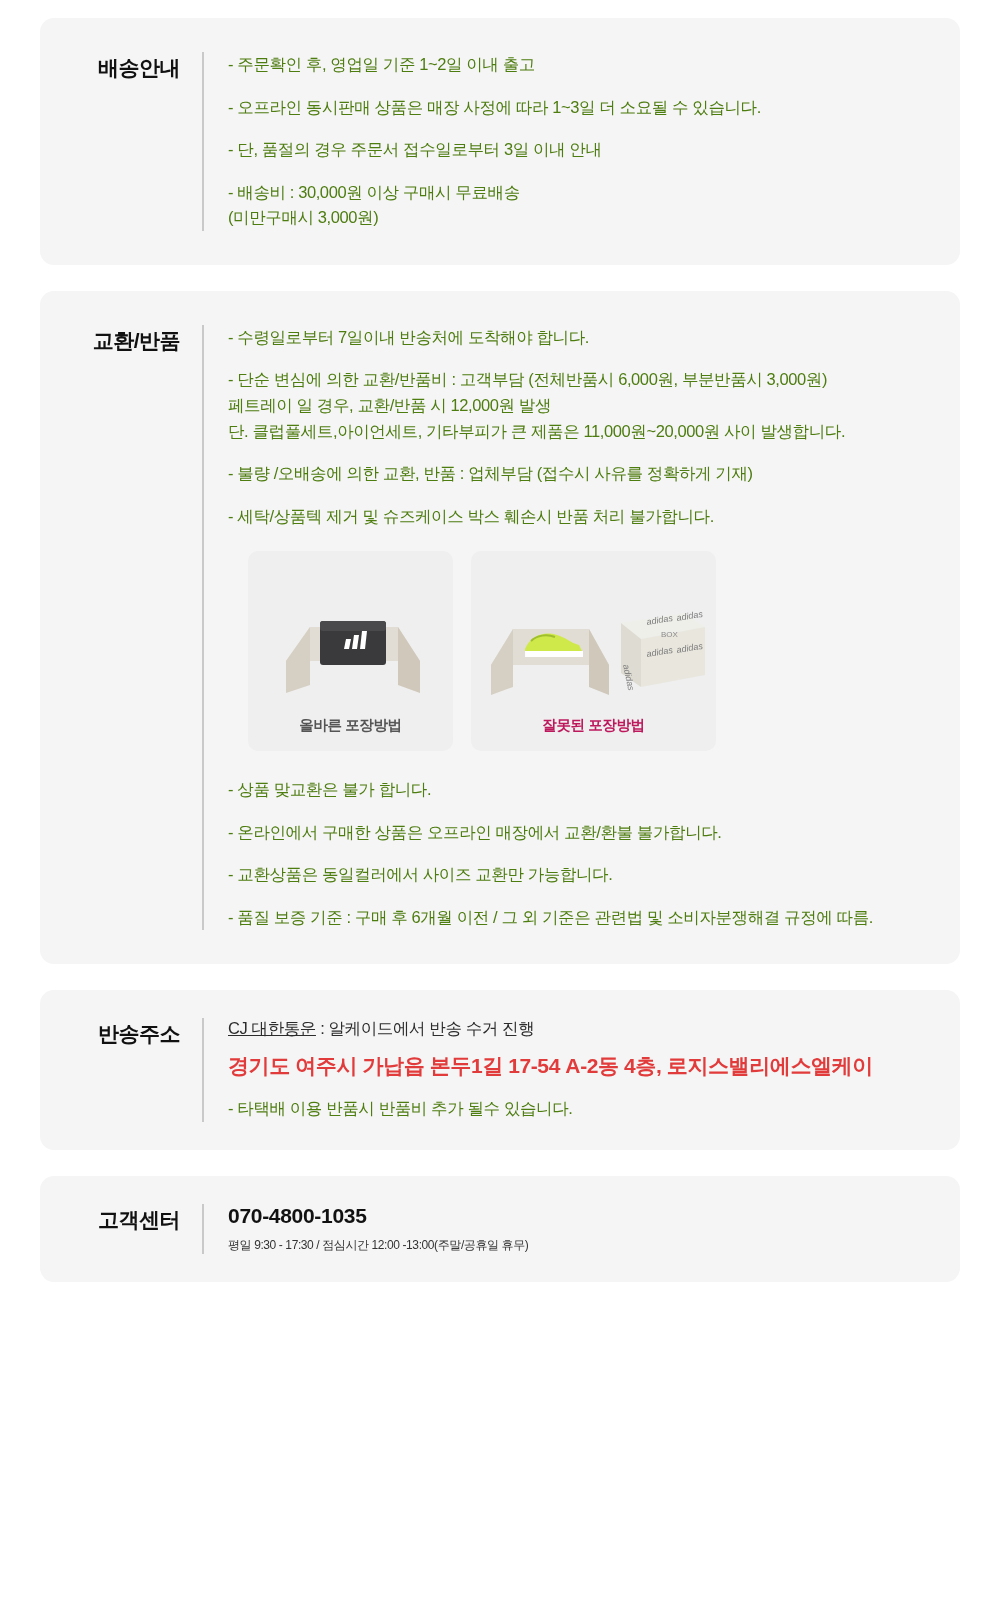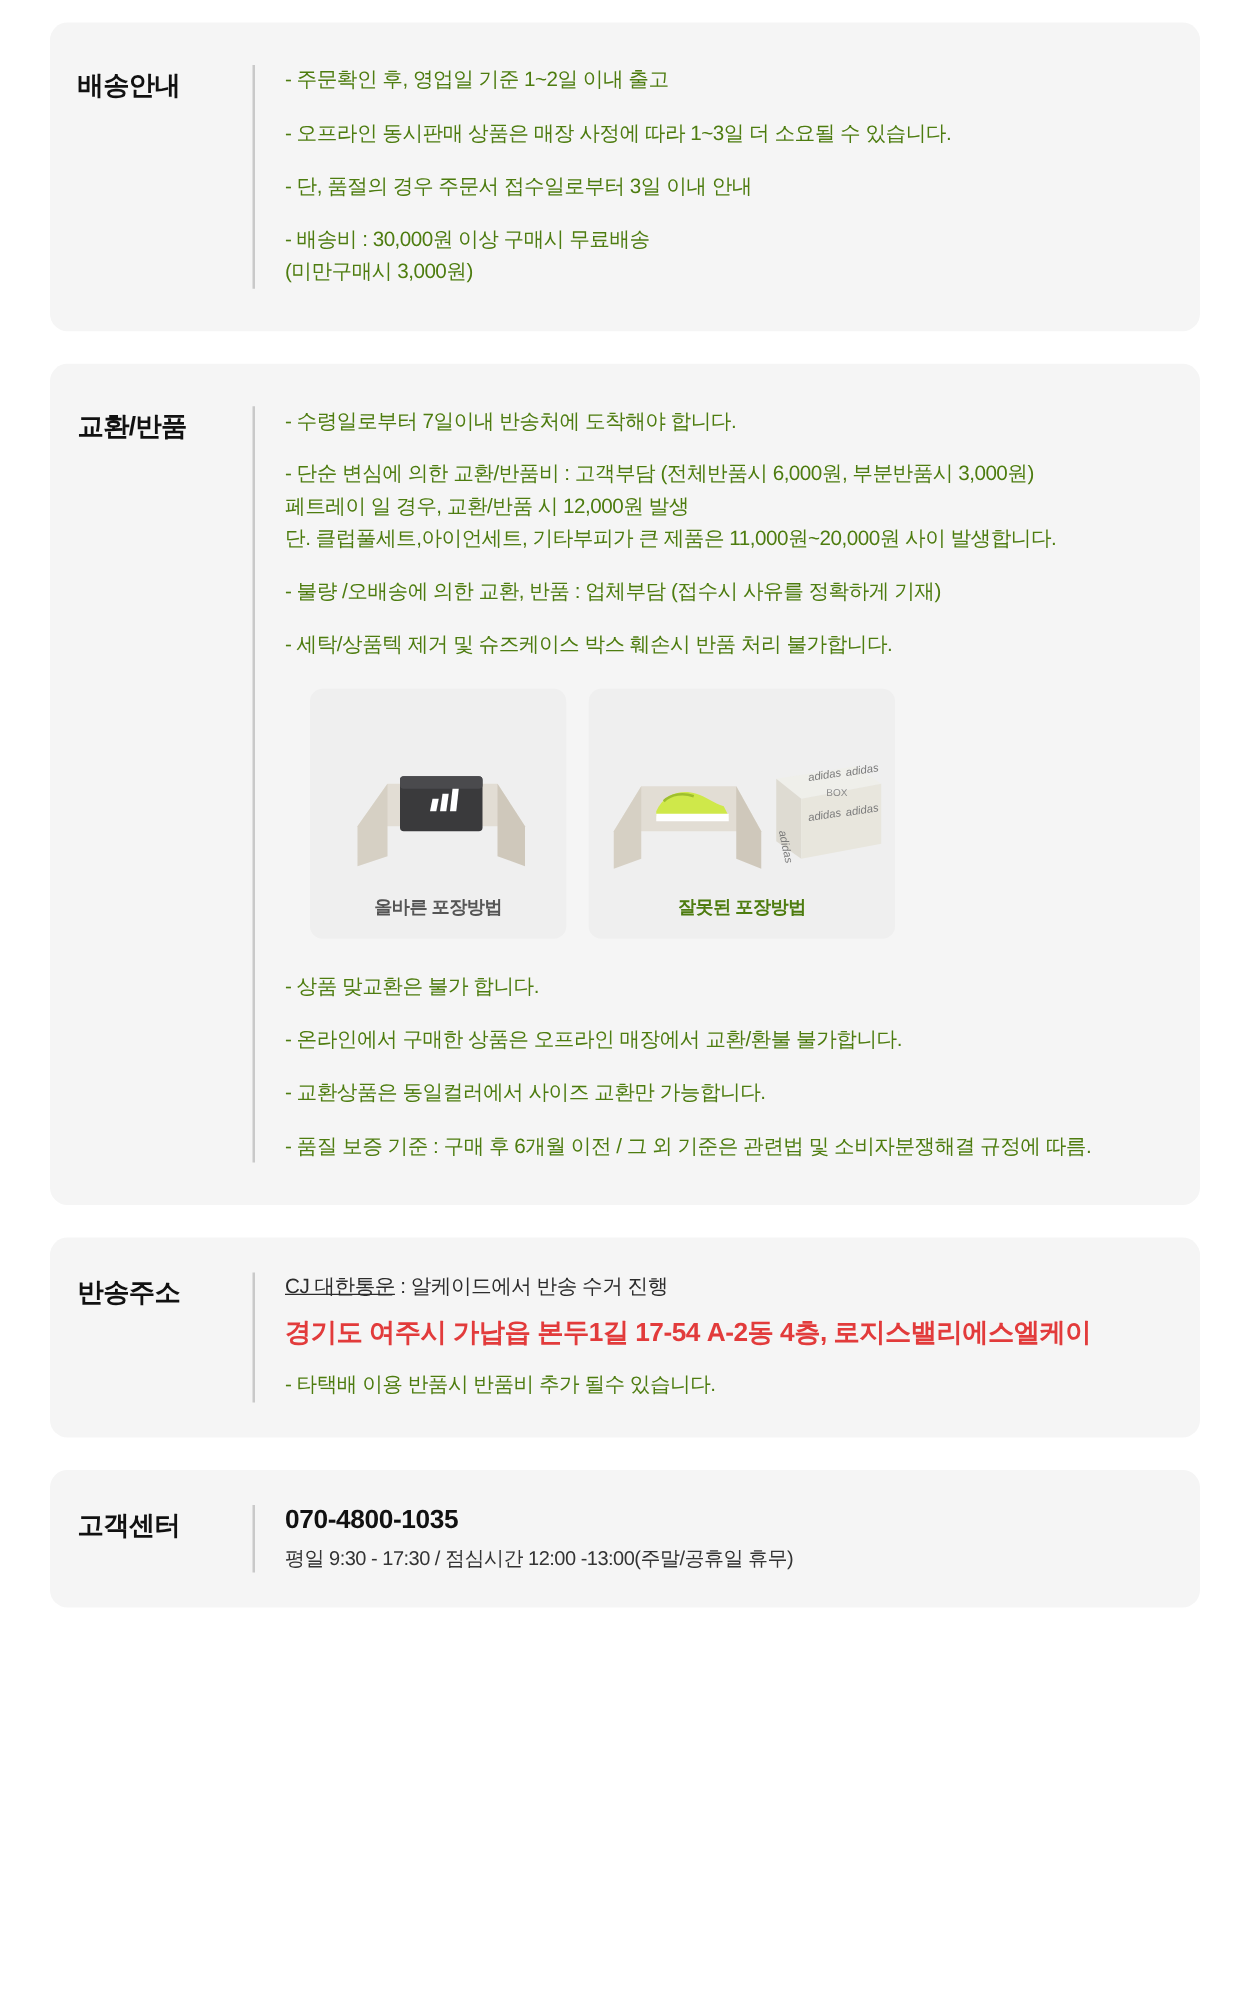--- a/index.html
+++ b/index.html
@@ -26,20 +26,21 @@
     padding: 34px 30px 34px 22px;
     margin-bottom: 26px;
     display: flex;
     align-items: flex-start;
   }
   .card.compact { padding-top: 28px; padding-bottom: 28px; }
 
   .card-title {
     width: 140px;
     flex: 0 0 140px;
+    text-align: right;
     padding-right: 22px;
     box-sizing: border-box;
     font-size: 21px;
     font-weight: bold;
     color: #111111;
     letter-spacing: -0.5px;
     padding-top: 2px;
   }
   .card-body {
     flex: 1 1 auto;
@@ -79,21 +80,21 @@
     overflow: hidden;
   }
   .pack-card.wide { width: 245px; }
   .pack-caption {
     font-size: 14.5px;
     font-weight: bold;
     color: #555555;
     letter-spacing: -0.4px;
     z-index: 3;
   }
-  .pack-caption.muted { color: #4d7c0f; }
+  .pack-caption.muted { color: #be185d; }
   .pack-art {
     position: absolute;
     top: 14px;
     left: 0;
     right: 0;
     height: 145px;
   }
 
   .addr-courier {
     font-size: 16.5px;
@@ -110,21 +111,21 @@
     letter-spacing: -0.4px;
   }
   .cs-phone {
     font-size: 21px;
     font-weight: bold;
     color: #111111;
     letter-spacing: -0.3px;
     margin-bottom: 9px;
   }
   .cs-hours {
-    font-size: 16px;
+    font-size: 12px;
     color: #333333;
     letter-spacing: -0.4px;
   }
 </style>
 </head>
 <body>
 
 <div class="page">
 
   <section class="card">

